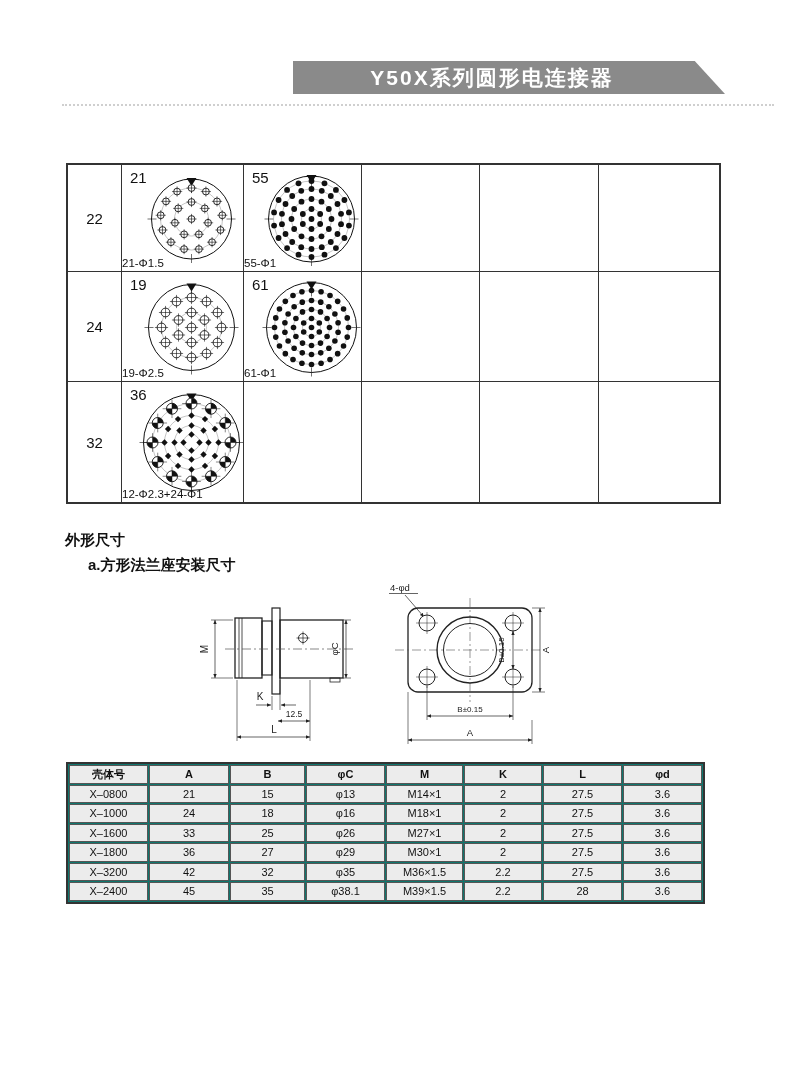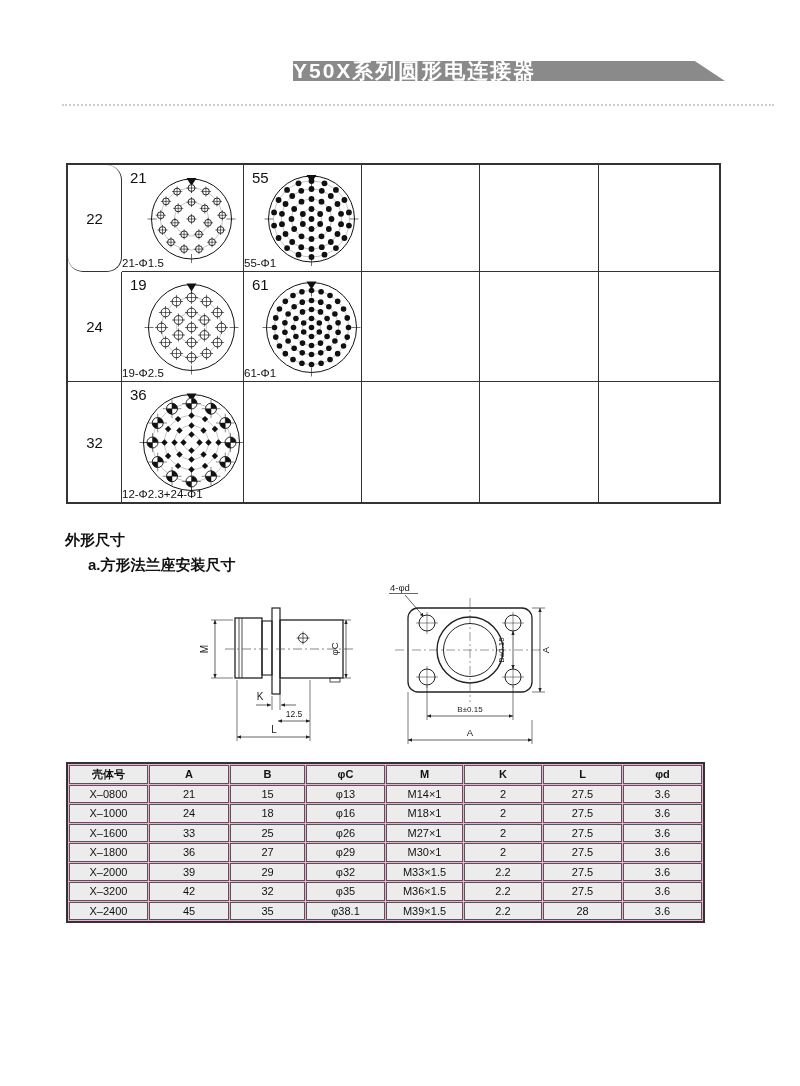--- a/index.html
+++ b/index.html
@@ -1,49 +1,49 @@
 <!DOCTYPE html>
 <html><head>
 <meta charset="utf-8">
 <style>
   html,body{margin:0;padding:0;}
   body{width:800px;height:1086px;background:#fff;font-family:"Liberation Sans",sans-serif;color:#111;position:relative;overflow:hidden;}
-  .banner{position:absolute;left:293px;top:61px;width:432px;height:20px;background:#8a8a8a;
+  .banner{position:absolute;left:293px;top:61px;width:432px;height:33px;background:#8a8a8a;
     clip-path:polygon(0 0,93% 0,100% 100%,0 100%);
-    display:flex;align-items:center;justify-content:flex-start;box-sizing:border-box;padding-right:34px;}
+    display:flex;align-items:center;justify-content:center;box-sizing:border-box;padding-right:34px;}
   .banner span{color:#fff;font-weight:bold;font-size:21px;letter-spacing:2px;white-space:nowrap;}
   .banner-line{position:absolute;left:62px;top:104px;width:712px;border-top:2px dotted #cfcfcf;}
   .insert-table{position:absolute;left:66px;top:163px;border:2px solid #333;background:#fff;}
   .it-row{display:flex;}
   .it-cell{position:relative;box-sizing:border-box;border-right:1px solid #333;border-bottom:1px solid #333;background:#fff;}
   .it-cell.last-col{border-right:none;}
   .it-row.last-row .it-cell{border-bottom:none;}
   .shell{display:flex;align-items:center;justify-content:center;font-size:15px;}
   .pincount{position:absolute;top:4px;left:8px;font-size:15px;color:#111;}
   .caption{position:absolute;bottom:2px;left:0;width:100%;text-align:left;font-size:11.5px;color:#111;white-space:nowrap;}
   .section-title{position:absolute;left:65px;top:531px;font-size:15px;font-weight:bold;}
   .subsection-title{position:absolute;left:88px;top:556px;font-size:15px;font-weight:bold;}
   svg.sideview{position:absolute;left:175px;top:588px;}
   svg.flangeview{position:absolute;left:385px;top:576px;}
   svg text{fill:#222;}
-  .dims-table{position:absolute;left:66px;top:762px;border-collapse:separate;border-spacing:1px;background:#f9a8d4;border:2px solid #333;table-layout:fixed;}
+  .dims-table{position:absolute;left:66px;top:762px;border-collapse:separate;border-spacing:1px;background:#0f766e;border:2px solid #333;table-layout:fixed;}
   .dims-table th,.dims-table td{border:1px solid #555;background:#ececec;font-size:11px;text-align:center;height:16.5px;padding:0 2px;font-weight:normal;overflow:hidden;white-space:nowrap;}
   .dims-table th{font-weight:bold;}
 </style>
 </head>
 <body>
 
 <div class="banner">
   <span>Y50X系列圆形电连接器</span>
 </div>
 <div class="banner-line"></div>
 
 <div class="insert-table" id="insertTable">
     <div class="it-row">
-      <div class="it-cell shell" style="width: 54px; height: 107px; border-radius: 15px;">22</div>
+      <div class="it-cell shell" style="width: 54px; height: 107px;">22</div>
       <div class="it-cell" style="width: 122px; height: 107px;"><svg width="121" height="106">
           <circle cx="69.5" cy="54" r="40" fill="#fff" stroke="#111" stroke-width="1"></circle>
           <line x1="25.5" y1="54" x2="34.5" y2="54" stroke="#111" stroke-width="0.6"></line>
           <line x1="104.5" y1="54" x2="113.5" y2="54" stroke="#111" stroke-width="0.6"></line>
           <line x1="69.5" y1="89" x2="69.5" y2="98" stroke="#111" stroke-width="0.6"></line>
           <polygon points="64.5,13 74.5,13 69.5,21" fill="#111"></polygon>
           <line x1="69.5" y1="21" x2="69.5" y2="28" stroke="#111" stroke-width="0.6"></line>
           <circle cx="69.5" cy="54" r="3.4" fill="#fff" stroke="#111" stroke-width="0.9"></circle>
           <line x1="64.4" y1="54" x2="74.6" y2="54" stroke="#111" stroke-width="0.6"></line>
           <line x1="69.5" y1="48.9" x2="69.5" y2="59.1" stroke="#111" stroke-width="0.6"></line>
@@ -588,30 +588,20 @@
         <td>X–1800</td>
         <td>36</td>
         <td>27</td>
         <td>φ29</td>
         <td>M30×1</td>
         <td>2</td>
         <td>27.5</td>
         <td>3.6</td>
       </tr>
       <tr>
-        <td>X–2000</td>
-        <td>39</td>
-        <td>29</td>
-        <td>φ32</td>
-        <td>M33×1.5</td>
-        <td>2.2</td>
-        <td>27.5</td>
-        <td>3.6</td>
-      </tr>
-      <tr>
         <td>X–3200</td>
         <td>42</td>
         <td>32</td>
         <td>φ35</td>
         <td>M36×1.5</td>
         <td>2.2</td>
         <td>27.5</td>
         <td>3.6</td>
       </tr>
       <tr>

